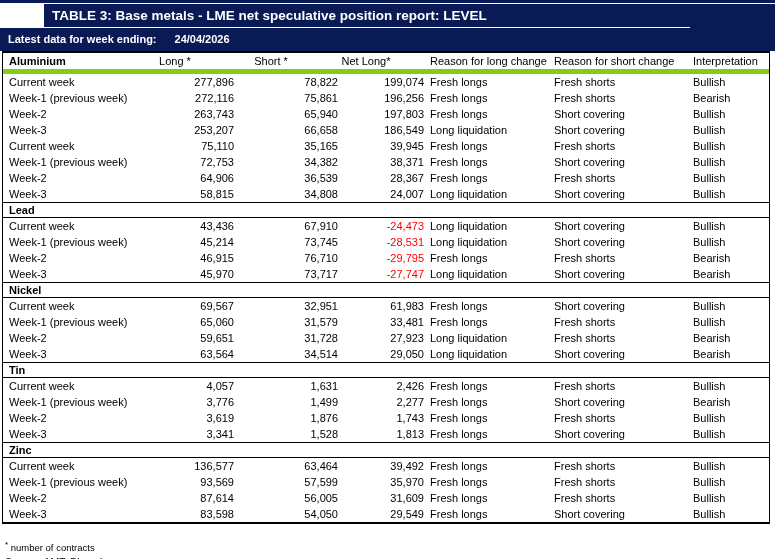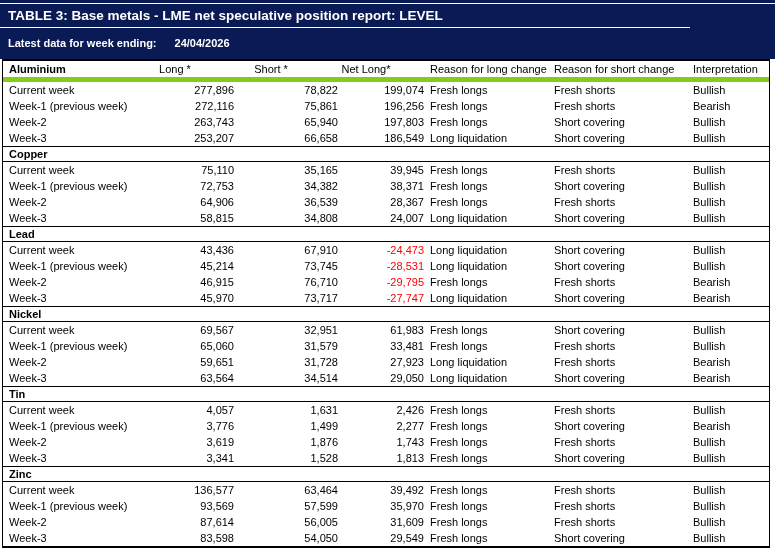--- a/index.html
+++ b/index.html
@@ -3,24 +3,24 @@
 <meta charset="utf-8">
 <style>
   html,body { margin:0; padding:0; background:#fff; }
   .page {
     position:relative; width:775px; height:559px; background:#ffffff;
     font-family:"Liberation Sans", sans-serif; color:#000; overflow:hidden;
   }
   .topline { height:3px; background:var(--navy,#0a1a55); margin-bottom:1px; }
   .titlebar {
     height:23px; background:var(--navy,#0a1a55); color:#fff; font-weight:bold;
-    font-size:13.5px; display:flex; align-items:center; padding-left:8px; box-sizing:border-box;
+    font-size:13.5px; display:flex; align-items:center; padding-left:8px; box-sizing:border-box;margin-left:44px;
   }
   .subtitlebar {
-    height:32px; background:var(--navy,#0a1a55); color:#fff; font-weight:bold;
+    height:24px; background:var(--navy,#0a1a55); color:#fff; font-weight:bold;
     font-size:11px; display:flex; align-items:center; padding-left:8px; box-sizing:border-box;
   }
   .subtitlebar .date { margin-left:18px; }
   .title-underline { position:absolute; top:27px; left:0; width:690px; height:1px; background:#fff; }
   .tbl {
     margin-left:2px; width:768px; box-sizing:border-box;
     border:1px solid #000; border-top-width:2px; border-bottom-width:2px;
     font-size:11px;
   }
   .row {
@@ -93,23 +93,20 @@
         </div>
         <div class="row data-row">
           <div class="c-label">Week-3</div>
           <div class="c-num">253,207</div>
           <div class="c-num">66,658</div>
           <div class="c-num">186,549</div>
           <div class="c-reason">Long liquidation</div>
           <div class="c-reason">Short covering</div>
           <div class="c-reason">Bullish</div>
         </div>
-        <div class="row section-row">
-          <div class="c-label metal">Copper</div>
-        </div>
         <div class="row data-row">
           <div class="c-label">Current week</div>
           <div class="c-num">75,110</div>
           <div class="c-num">35,165</div>
           <div class="c-num">39,945</div>
           <div class="c-reason">Fresh longs</div>
           <div class="c-reason">Fresh shorts</div>
           <div class="c-reason">Bullish</div>
         </div>
         <div class="row data-row">

